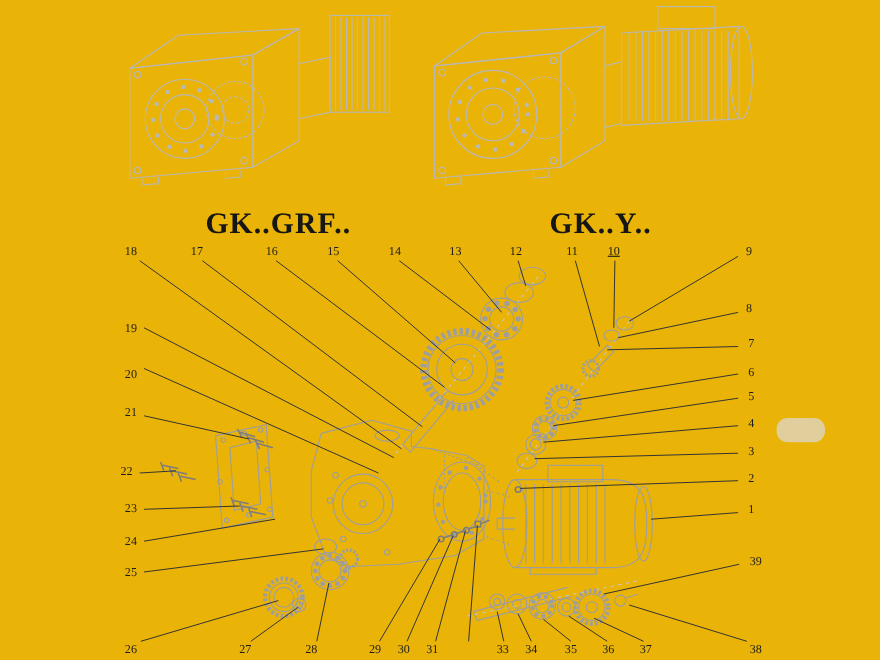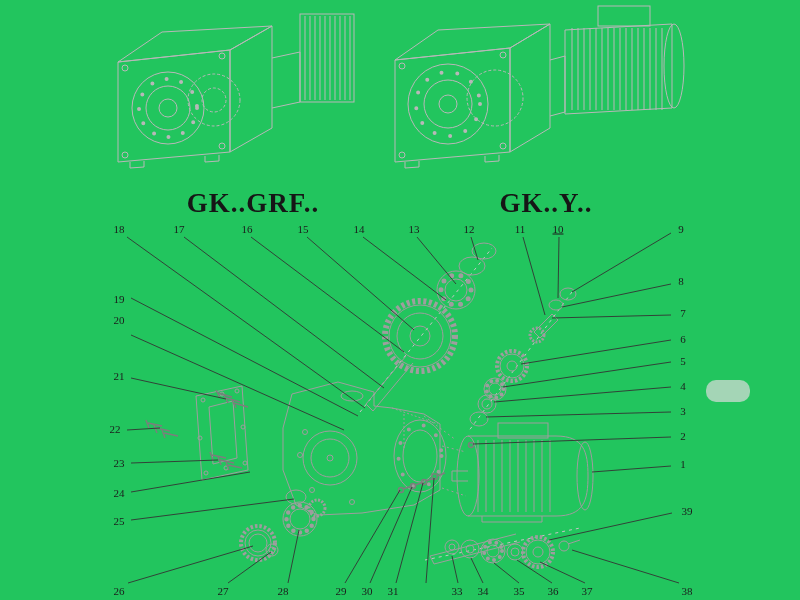--- a/index.html
+++ b/index.html
@@ -1,17 +1,17 @@
 <!DOCTYPE html>
 <html><head>
 <meta charset="utf-8">
 <style>
   html,body{margin:0;padding:0;background:#ffffff;}
   .stage{
-    position:relative;width:800px;height:600px;background:#22c55e;
+    position:relative;width:800px;height:600px;background:#eab308;
     overflow:hidden;font-family:"Liberation Serif","DejaVu Serif",serif;
   }
   .stage svg{position:absolute;left:0;top:0;}
   .model-heading{
     position:absolute;transform:translateX(-50%);
     font-family:"Liberation Serif","DejaVu Serif",serif;
     font-weight:bold;font-size:27px;letter-spacing:1px;color:#161616;
     white-space:nowrap;
   }
   .heading-left{left:253px;top:188px;}
@@ -255,21 +255,21 @@
       <div class="callout" style="left: 681px; top: 281px;">8</div>
       <div class="callout" style="left: 683px; top: 313px;">7</div>
       <div class="callout" style="left: 683px; top: 339px;">6</div>
       <div class="callout" style="left: 683px; top: 361px;">5</div>
       <div class="callout" style="left: 683px; top: 386px;">4</div>
       <div class="callout" style="left: 683px; top: 411px;">3</div>
       <div class="callout" style="left: 683px; top: 436px;">2</div>
       <div class="callout" style="left: 683px; top: 464px;">1</div>
       <div class="callout" style="left: 687px; top: 511px; text-align: right;">39</div>
       <div class="callout" style="left: 119px; top: 299px;">19</div>
-      <div class="callout" style="left: 119px; top: 320px;">20</div>
+      <div class="callout" style="left: 119px; top: 341px;">20</div>
       <div class="callout" style="left: 119px; top: 376px;">21</div>
       <div class="callout" style="left: 115px; top: 429px;">22</div>
       <div class="callout" style="left: 119px; top: 463px;">23</div>
       <div class="callout" style="left: 119px; top: 493px;">24</div>
       <div class="callout" style="left: 119px; top: 521px;">25</div>
       <div class="callout" style="left: 119px; top: 591px;">26</div>
       <div class="callout" style="left: 223px; top: 591px;">27</div>
       <div class="callout" style="left: 283px; top: 591px;">28</div>
       <div class="callout" style="left: 341px; top: 591px;">29</div>
       <div class="callout" style="left: 367px; top: 591px;">30</div>

